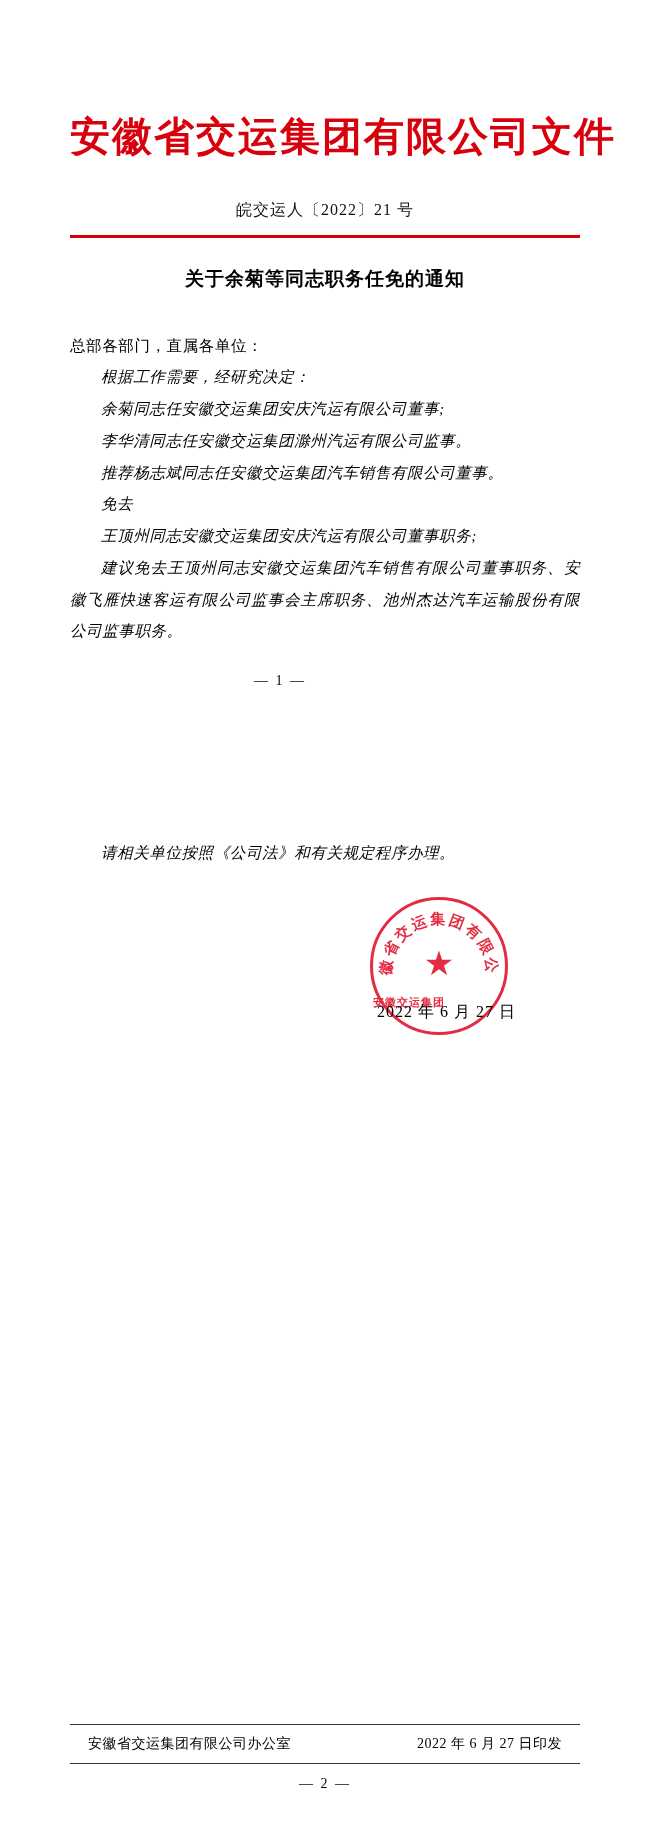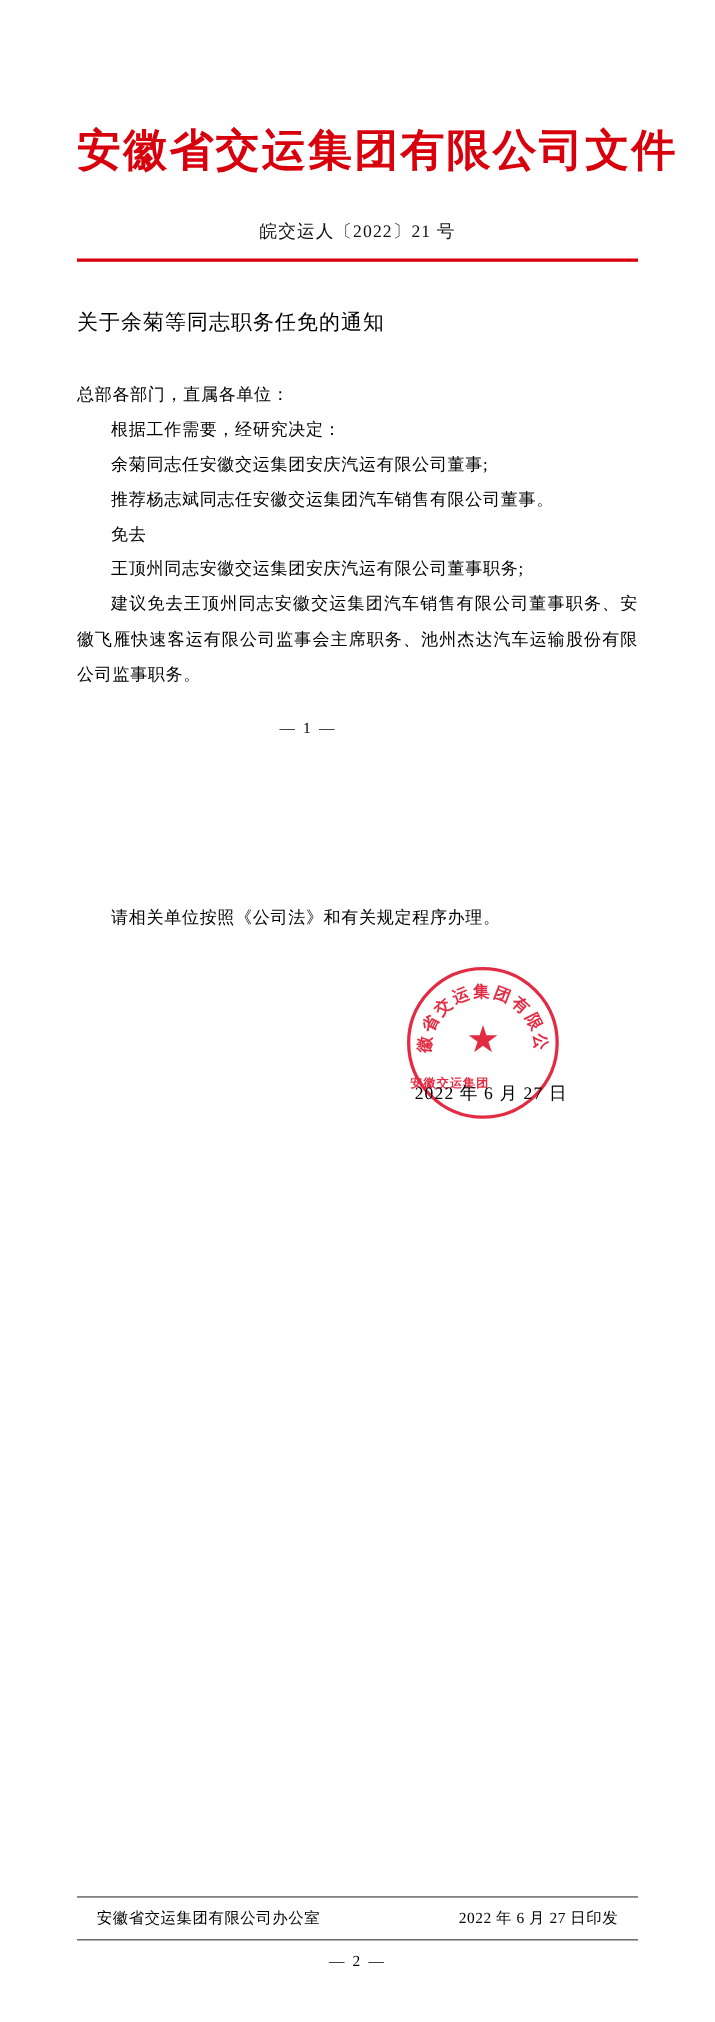--- a/index.html
+++ b/index.html
@@ -50,35 +50,36 @@
   }
   .red-rule {
     margin-top: 14px;
     height: 2.5px;
     background: #d8000c;
     width: 100%;
   }
 
   
   .subject {
-    margin-top: 42px;
+    margin-top: 28px;
+    text-align: center;
     font-size: 19px;
-    font-weight: normal;
+    font-weight: bold;
     letter-spacing: 1px;
   }
 
   
   .body-block {
     margin-top: 38px;
     font-size: 15.5px;
     line-height: 2.05;
     letter-spacing: 0.6px;
   }
   .p0 { text-indent: 0; }
-  .p1 { text-indent: 2em; }
+  .p1 { text-indent: 2em; font-style: italic; }
   .p-just { text-align: justify; text-justify: inter-ideograph; }
 
   .page-num {
     margin-top: 26px;
     text-align: center;
     font-size: 14px;
     letter-spacing: 2px;
     padding-right: 90px;
   }
 
@@ -194,20 +195,21 @@
     <div class="doc-title">安徽省交运集团有限公司文件</div>
     <div class="doc-number">皖交运人〔2022〕21 号</div>
     <div class="red-rule"></div>
 
     <div class="subject">关于余菊等同志职务任免的通知</div>
 
     <div class="body-block">
       <div class="p0">总部各部门，直属各单位：</div>
       <div class="p1">根据工作需要，经研究决定：</div>
       <div class="p1">余菊同志任安徽交运集团安庆汽运有限公司董事;</div>
+      <div class="p1">李华清同志任安徽交运集团滁州汽运有限公司监事。</div>
       <div class="p1">推荐杨志斌同志任安徽交运集团汽车销售有限公司董事。</div>
       <div class="p1">免去</div>
       <div class="p1">王顶州同志安徽交运集团安庆汽运有限公司董事职务;</div>
       <div class="p1 p-just">建议免去王顶州同志安徽交运集团汽车销售有限公司董事职务、安徽飞雁快速客运有限公司监事会主席职务、池州杰达汽车运输股份有限公司监事职务。</div>
     </div>
 
     <div class="page-num">— 1 —</div>
 
     <div class="second-part">
       <div class="p1">请相关单位按照《公司法》和有关规定程序办理。</div>

